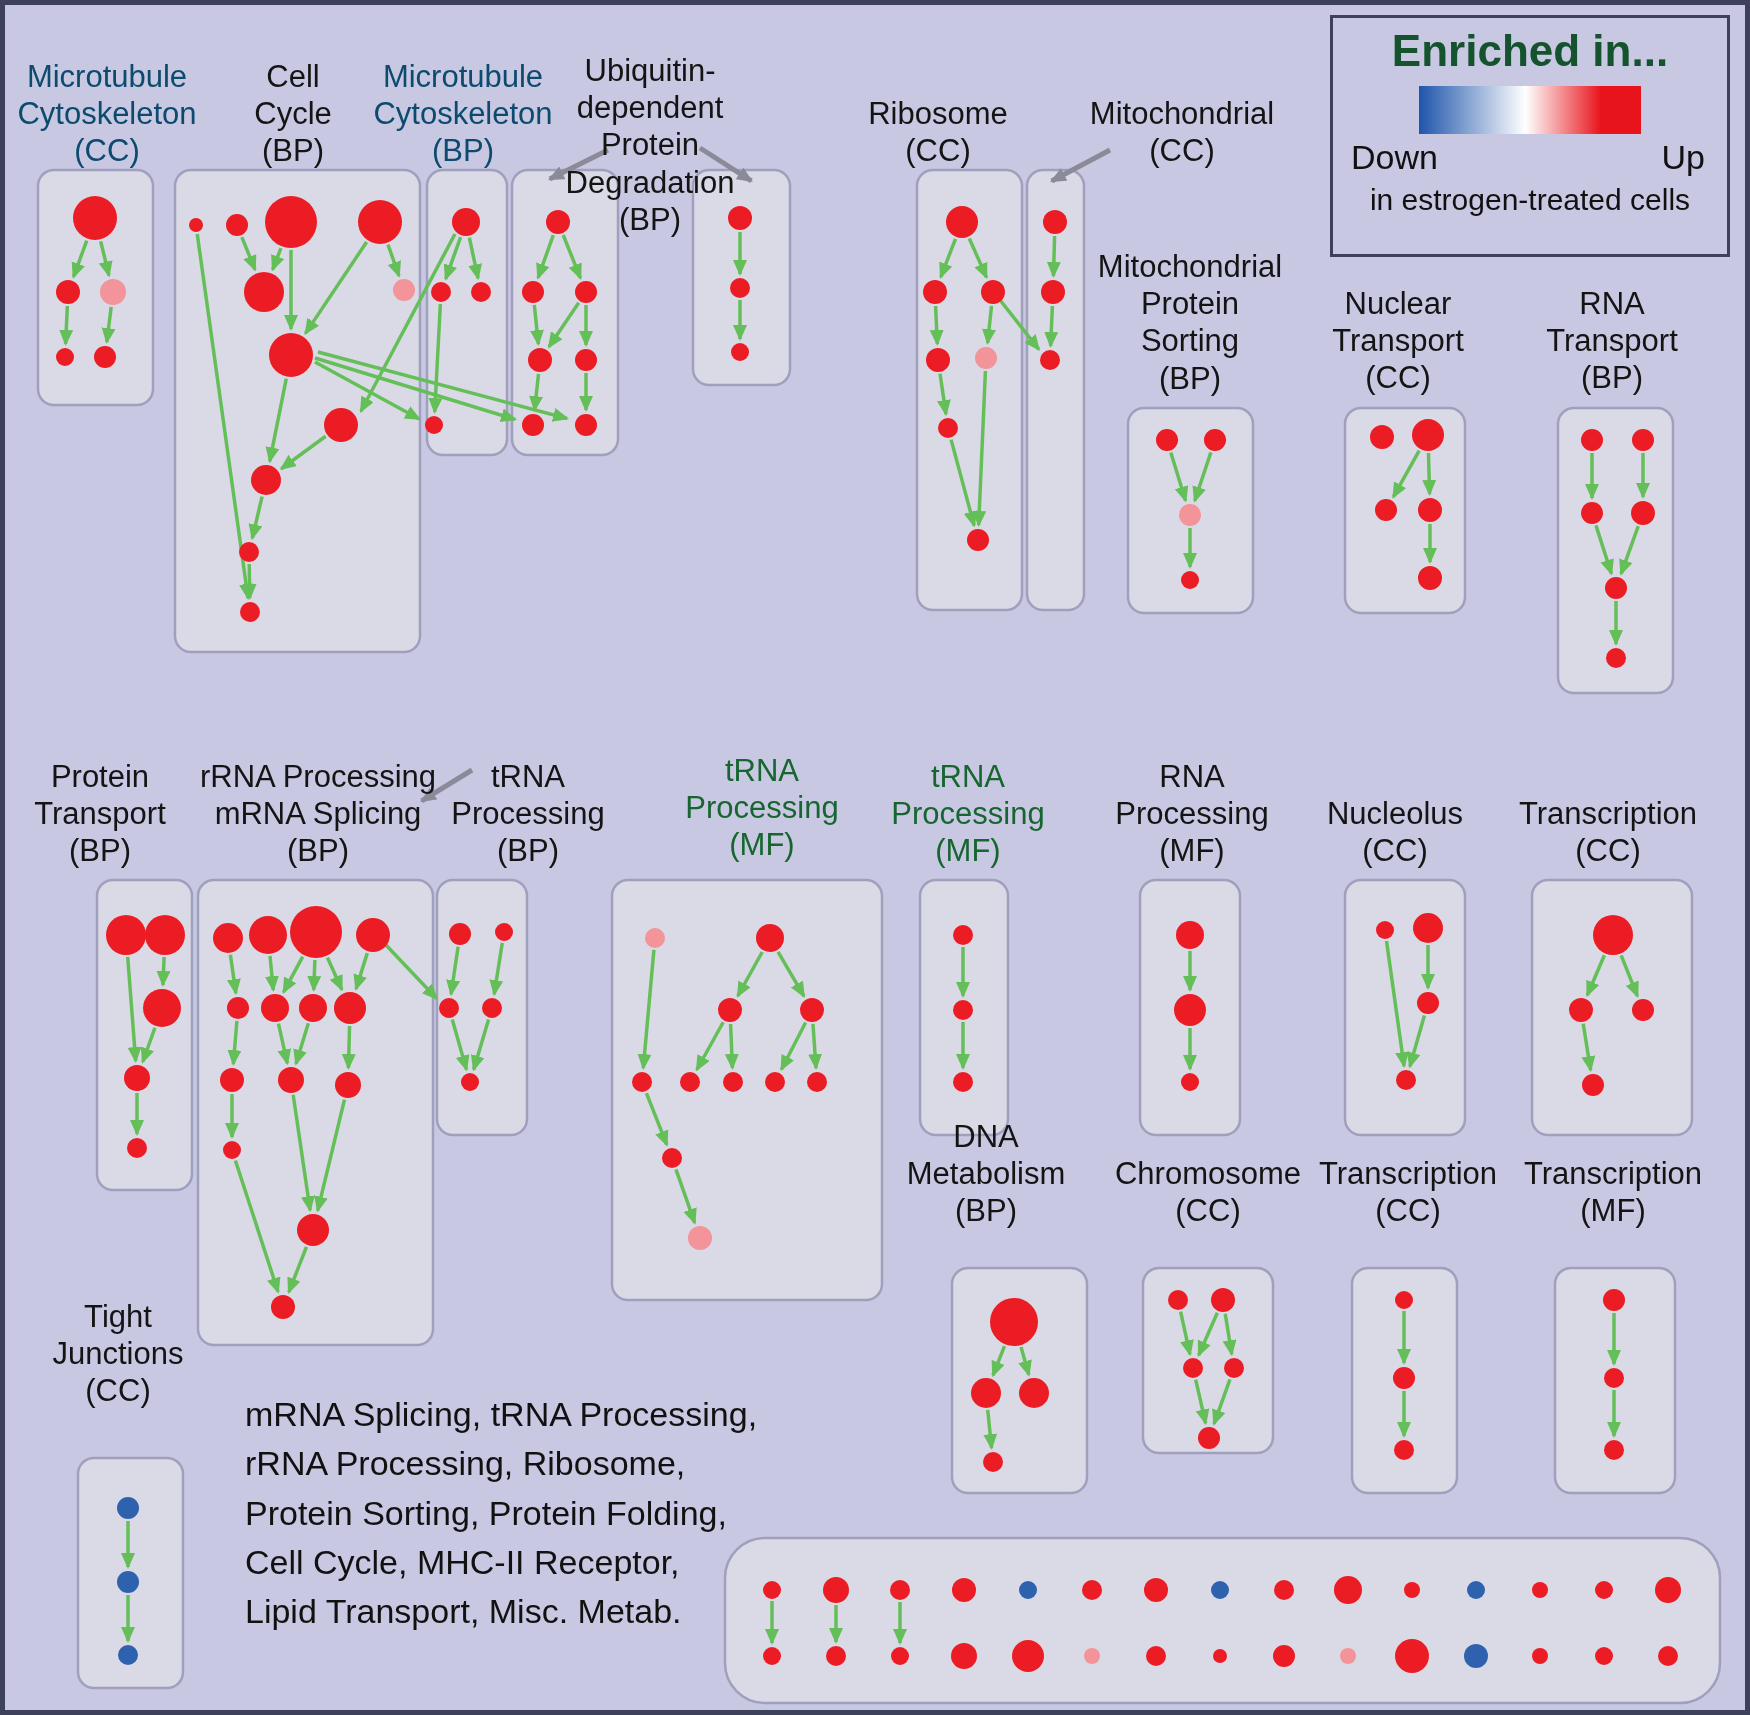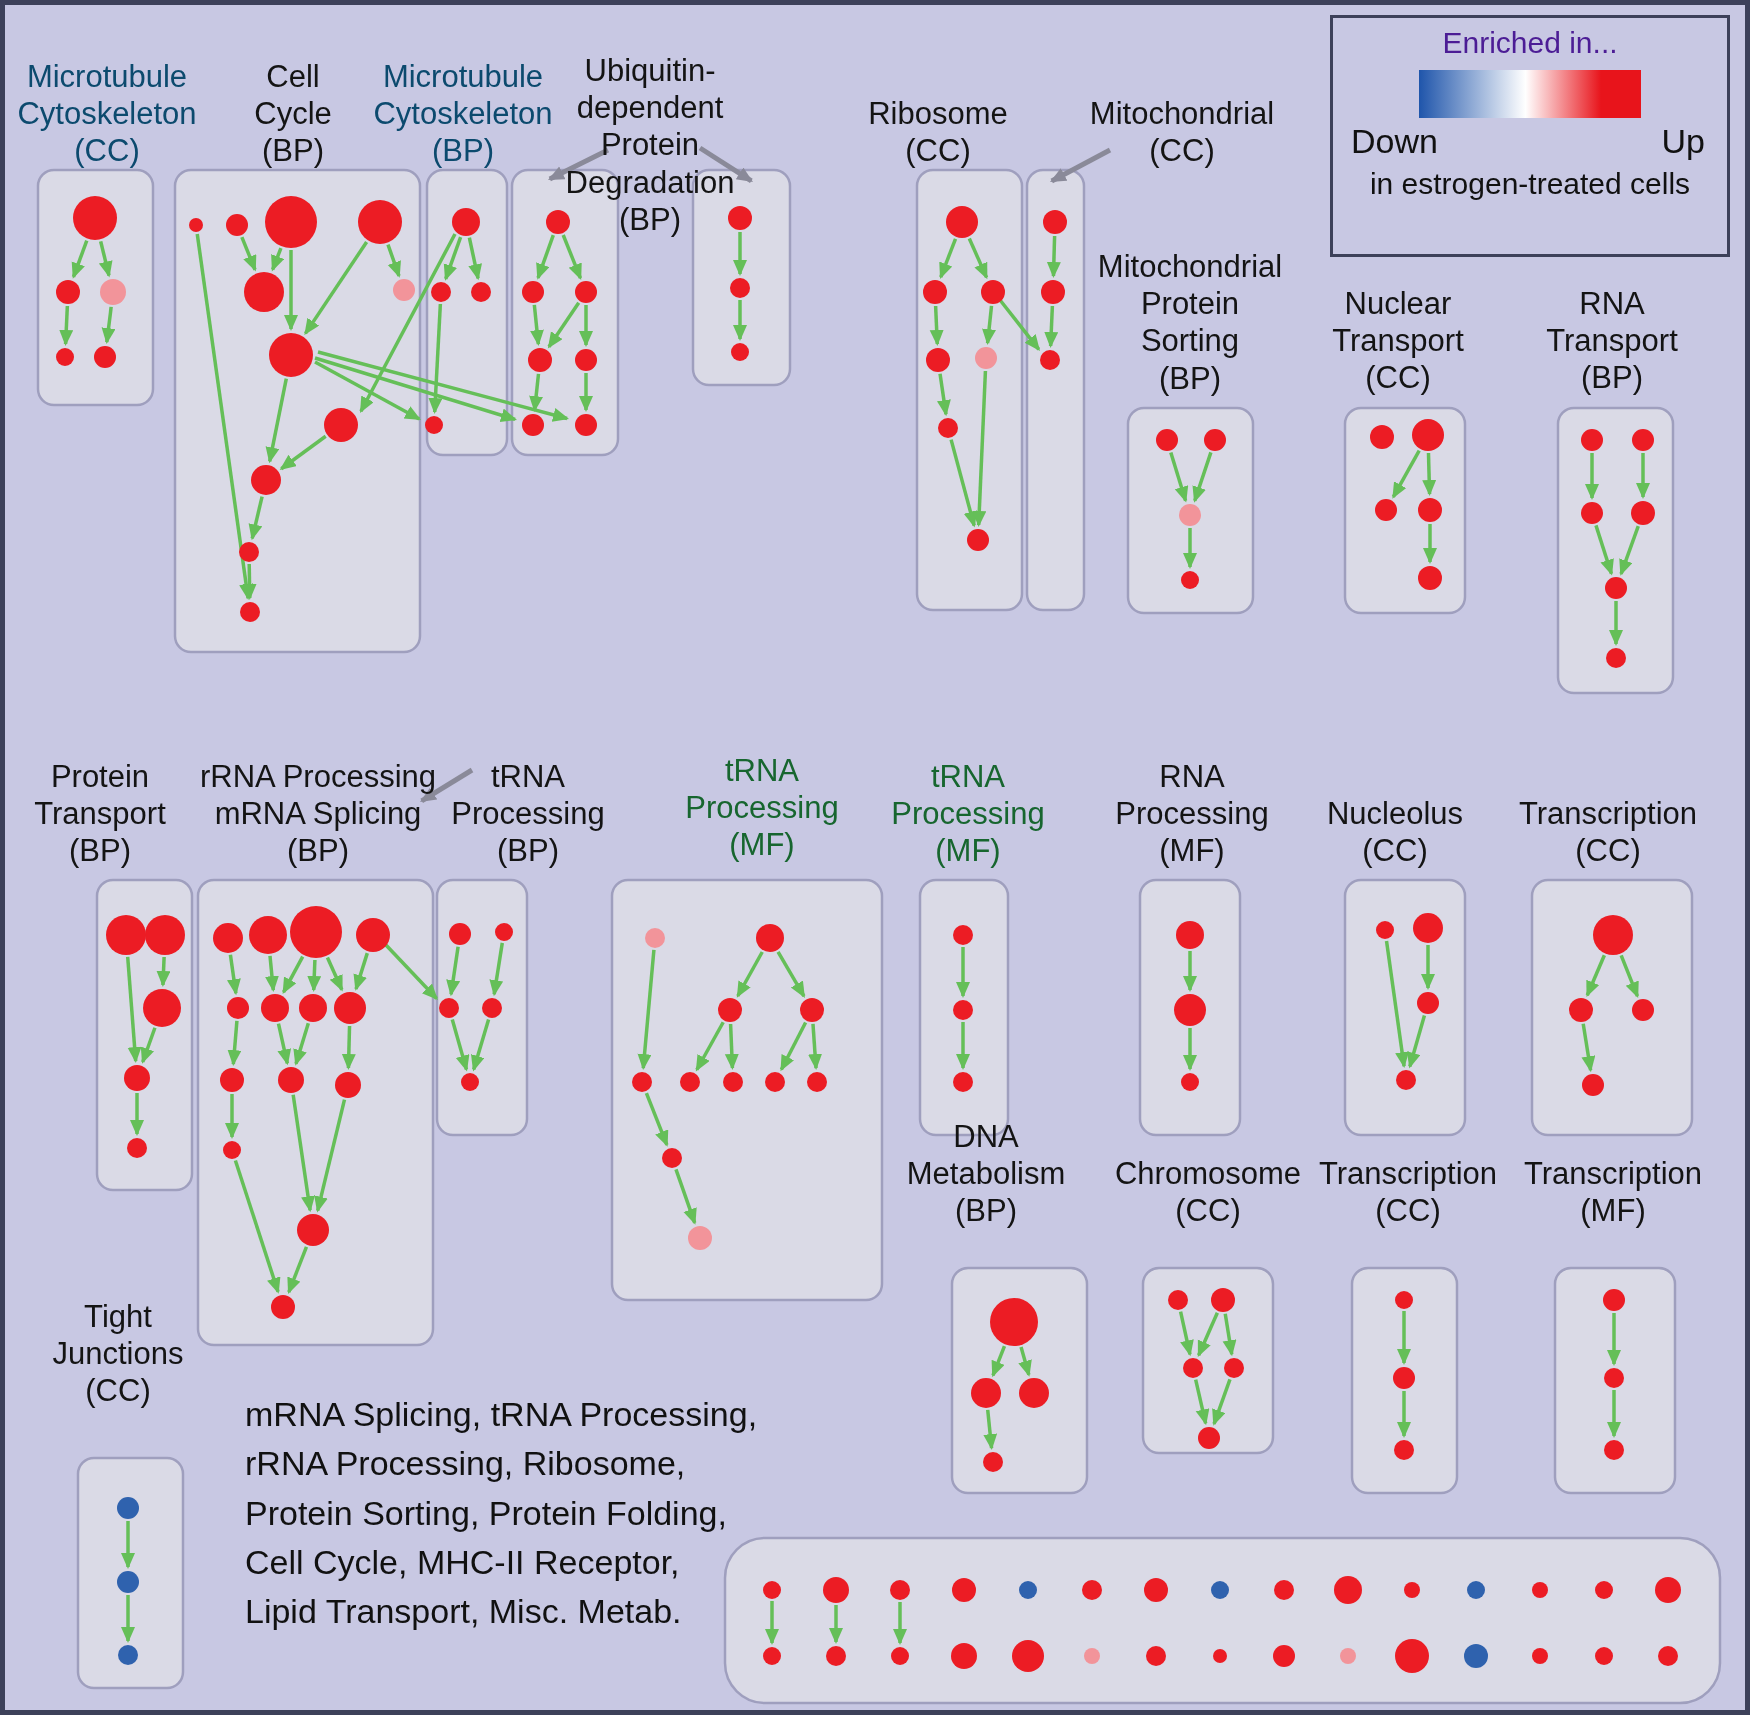--- a/index.html
+++ b/index.html
@@ -15,21 +15,21 @@
     text-align:center;font-size:31px;line-height:1.2;
     color:#141414;white-space:nowrap;z-index:3;
   }
   .cluster-label.blue{color:#0c4a6e;}
   .cluster-label.green{color:#17662f;}
   .cluster-label.black{color:#141414;}
   .legend{
     position:absolute;left:1330px;top:15px;width:400px;height:242px;
     border:3px solid #3d415a;box-sizing:border-box;text-align:center;z-index:4;
   }
-  .legend-title{font-size:30px;margin-top:8px;color:#4c1d95;}
+  .legend-title{font-size:44px;margin-top:8px;color:#14532d;font-weight:bold;}
   .legend-bar{margin:10px 86px 0 86px;height:48px;}
   .legend-scale-row{display:flex;justify-content:space-between;padding:4px 22px 0 18px;font-size:34px;color:#111;}
   .legend-sub{font-size:30px;color:#111;line-height:1.28;margin-top:4px;}
   .misc-note{
     position:absolute;left:245px;top:1390px;
     font-size:34px;line-height:1.45;color:#111;z-index:3;
   }
 </style>
 </head>
 <body>

